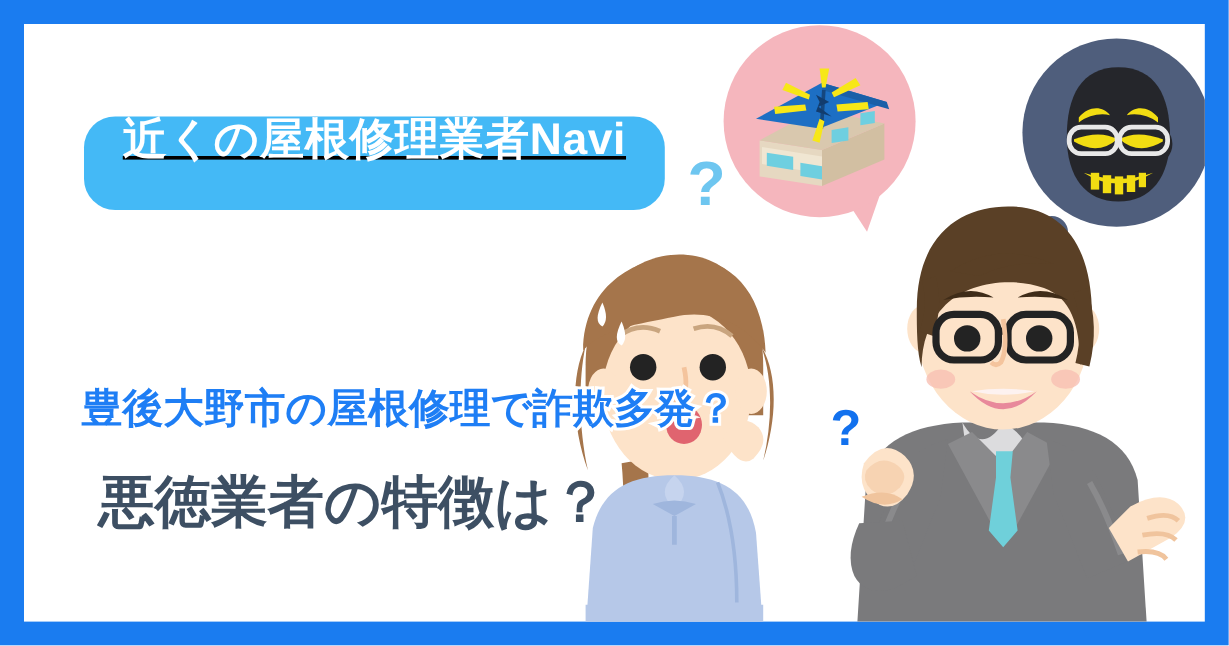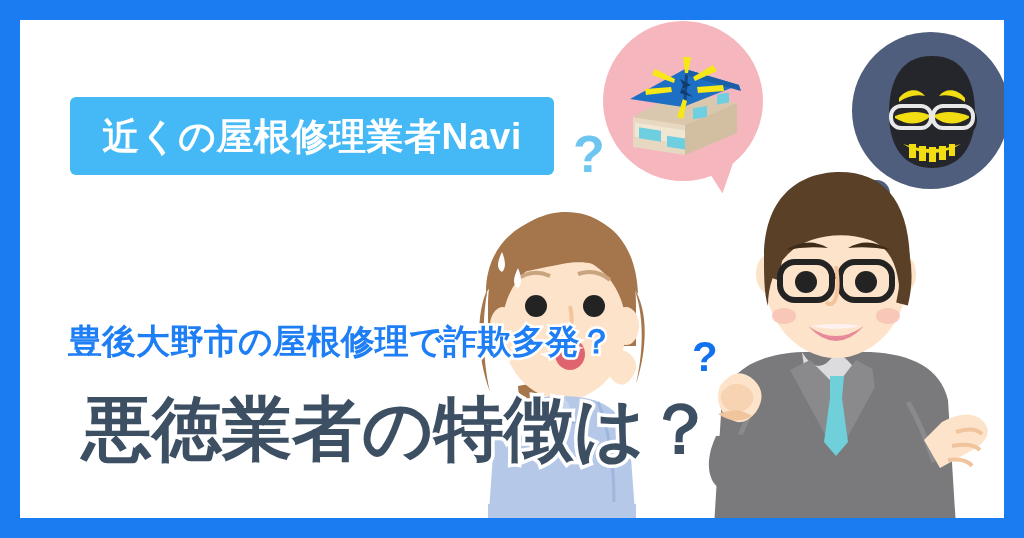--- a/index.html
+++ b/index.html
@@ -31,24 +31,24 @@
   }
 
   
   .badge {
     position: absolute;
     left: 50px;
     top: 77px;
     width: 484px;
     height: 78px;
     background: #44b9f6;
-    border-radius: 6px;
+    border-radius: 26px;
     display: flex;
-    align-items: center;
     justify-content: center;
+    text-decoration: underline;
   }
   .badge-text {
     color: #ffffff;
     font-size: 37px;
     font-weight: bold;
     letter-spacing: 0.5px;
     line-height: 1;
     white-space: nowrap;
   }
 
@@ -168,21 +168,21 @@
     line-height: 1;
     white-space: nowrap;
     z-index: 8;
     -webkit-text-stroke: 5px #ffffff;
     paint-order: stroke fill;
   }
   .headline-2 {
     position: absolute;
     left: 62px;
     top: 374px;
-    font-size: 70px;
+    font-size: 47px;
     font-weight: bold;
     color: #3d4f63;
     line-height: 1;
     white-space: nowrap;
     z-index: 8;
     -webkit-text-stroke: 7px #ffffff;
     paint-order: stroke fill;
   }
 </style>
 </head>

